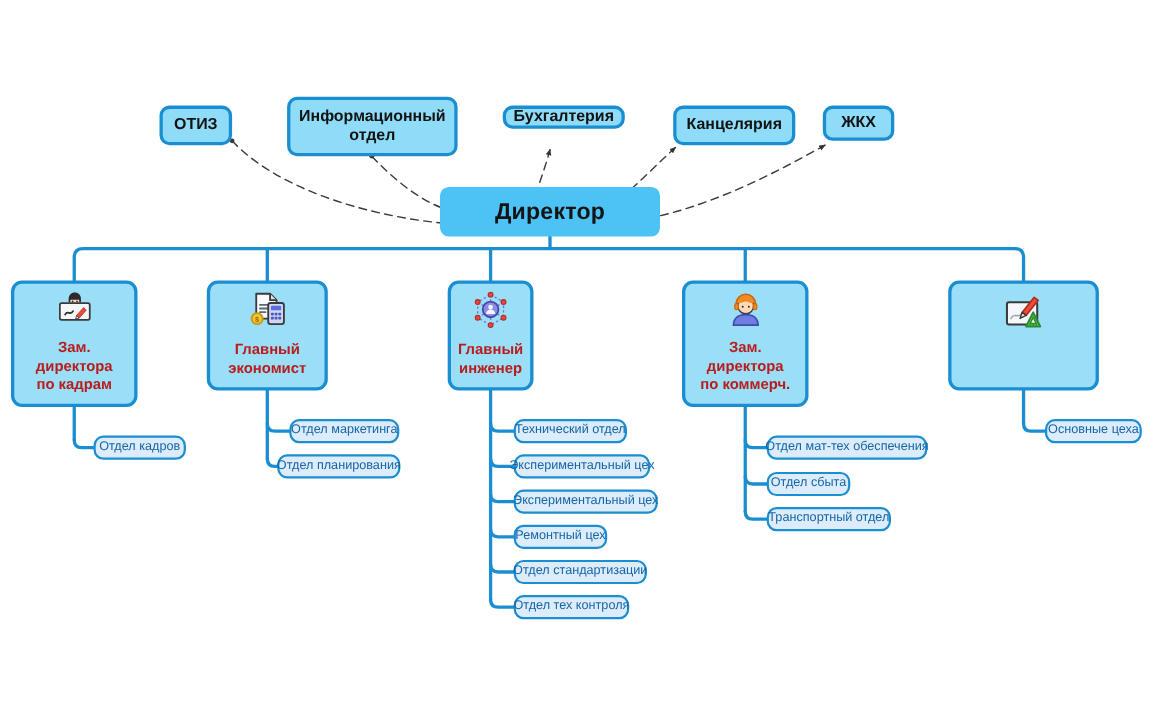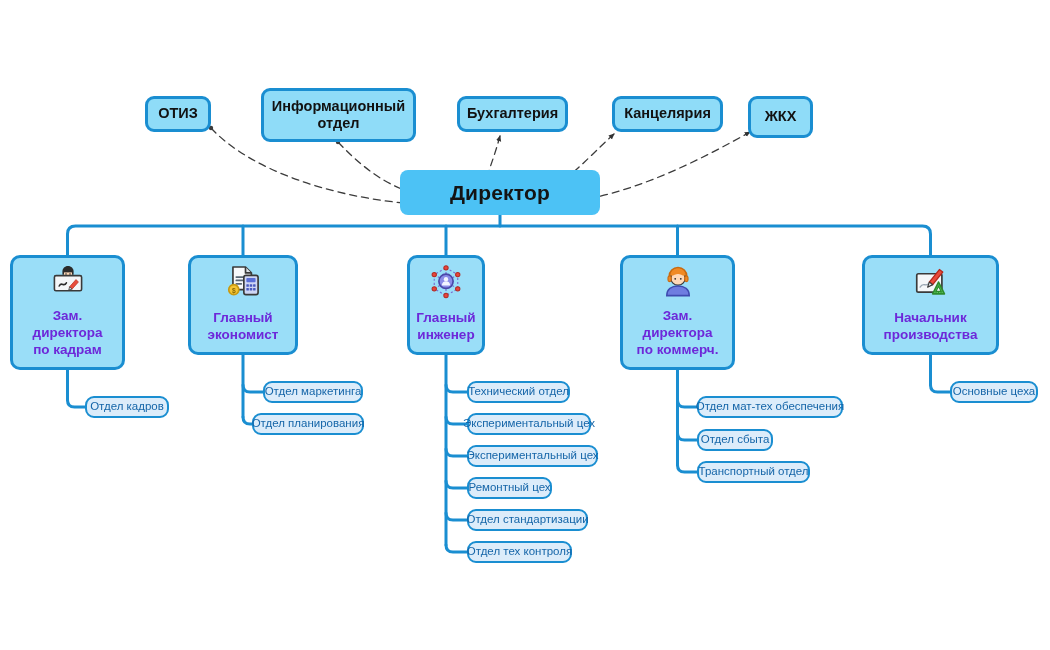--- a/index.html
+++ b/index.html
@@ -56,21 +56,21 @@
     font-size: 14.5px;
     line-height: 1.18;
     padding: 2px 6px;
   }
 
   
   .node.dept {
     background: #9adef8;
     border: 3px solid #1a8ed1;
     border-radius: 10px;
-    color: #6d28d9;
+    color: #b91c1c;
     font-weight: bold;
     font-size: 13.5px;
     line-height: 1.25;
     padding-bottom: 8px;
     justify-content: flex-start;
     padding-top: 4px;
   }
   .node.dept .dept-icon {
     width: 44px;
     height: 44px;
@@ -151,27 +151,27 @@
       <div class="node root" style="left: 400px; top: 170px; width: 200px; height: 45px;">
         <span>Директор</span>
       </div>
       <div class="node advisory" style="left: 145px; top: 96px; width: 66px; height: 36px;">
         <span style="white-space:pre-line">ОТИЗ</span>
       </div>
       <div class="node advisory" style="left: 261px; top: 88px; width: 155px; height: 54px;">
         <span style="white-space:pre-line">Информационный
 отдел</span>
       </div>
-      <div class="node advisory" style="left: 457px; top: 96px; width: 111px; height: 36px;">
+      <div class="node advisory" style="left: 457px; top: 96px; width: 111px; height: 21px;">
         <span style="white-space:pre-line">Бухгалтерия</span>
       </div>
       <div class="node advisory" style="left: 612px; top: 96px; width: 111px; height: 36px;">
         <span style="white-space:pre-line">Канцелярия</span>
       </div>
-      <div class="node advisory" style="left: 748px; top: 96px; width: 65px; height: 42px;">
+      <div class="node advisory" style="left: 748px; top: 96px; width: 65px; height: 32px;">
         <span style="white-space:pre-line">ЖКХ</span>
       </div>
       <div class="node dept" style="left: 10px; top: 255px; width: 115px; height: 115px;">
     <svg viewBox="0 0 48 48" class="dept-icon">
       <path d="M17 12c0-4 3-7 7-7s7 3 7 7v4H17z" fill="#2b2b2b"></path>
       <path d="M19 13h10v6H19z" fill="#ffd9b8"></path>
       <circle cx="21.5" cy="15" r="1" fill="#2b2b2b"></circle>
           <circle cx="26.5" cy="15" r="1" fill="#2b2b2b"></circle>
       <rect x="7" y="17" width="34" height="19" rx="2" fill="#f4f6f8" stroke="#3a3a3a" stroke-width="2"></rect>
       <path d="M13 30c3-6 6 2 9-4" stroke="#2b2b2b" stroke-width="2" fill="none" stroke-linecap="round"></path>
@@ -280,21 +280,19 @@
       <rect x="7" y="14" width="30" height="22" rx="2" fill="#f5f7f9" stroke="#3a3a3a" stroke-width="2"></rect>
       <path d="M11 30c4-7 7 1 11-5" stroke="#9aa6b2" stroke-width="1.6" fill="none" stroke-linecap="round"></path>
       <path d="M26 38 L40 38 L33 24 Z" fill="#5ac85a" stroke="#2e8b2e" stroke-width="2" stroke-linejoin="round"></path>
       <path d="M30 35 L36 35 L33 29 Z" fill="#f5f7f9" stroke="#2e8b2e" stroke-width="1.4"></path>
       <g stroke="#2e8b2e" stroke-width="1.2">
             <path d="M30 38v-2.5M33 38v-2.5M36 38v-2.5"></path>
           </g>
       <path d="M22 24 L34 9 l4 3 L26 27 z" fill="#e94b3c" stroke="#b4291c" stroke-width="1.6" stroke-linejoin="round"></path>
       <path d="M22 24 l-2 6 6-3 z" fill="#f0f0f0" stroke="#3a3a3a" stroke-width="1.4" stroke-linejoin="round"></path>
     </svg>
-        <span class="dept-label">Начальник
-производства</span>
       </div>
       <div class="node leaf" style="left: 950px; top: 381px; width: 88px; height: 22px;">
         <span>Основные цеха</span>
       </div>
     </div>
 
 </div>
 
 </body></html>

